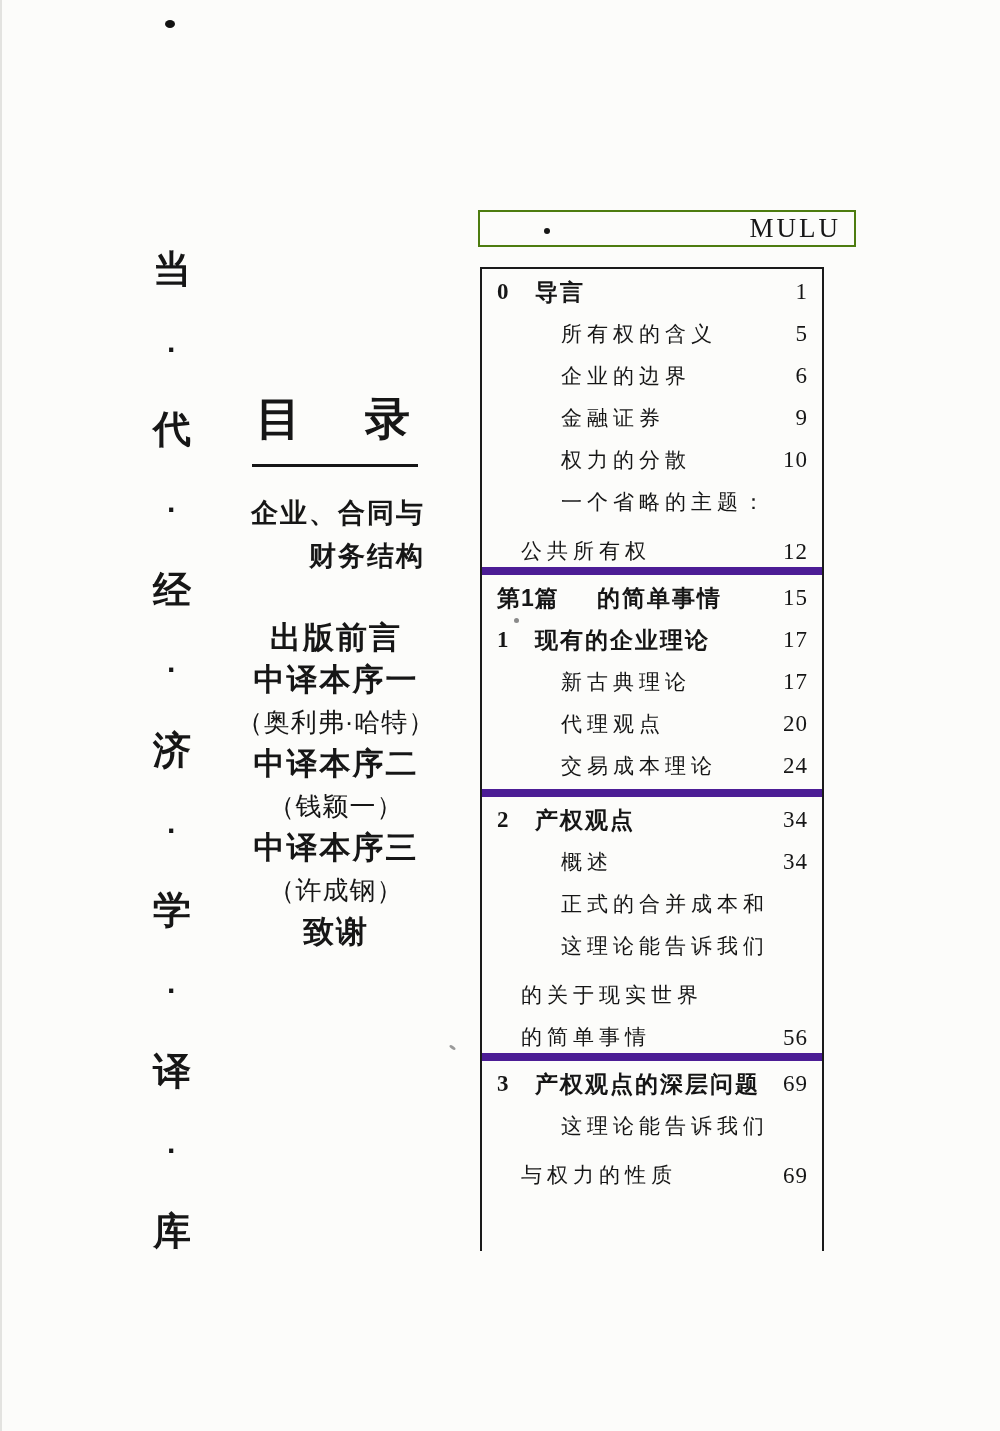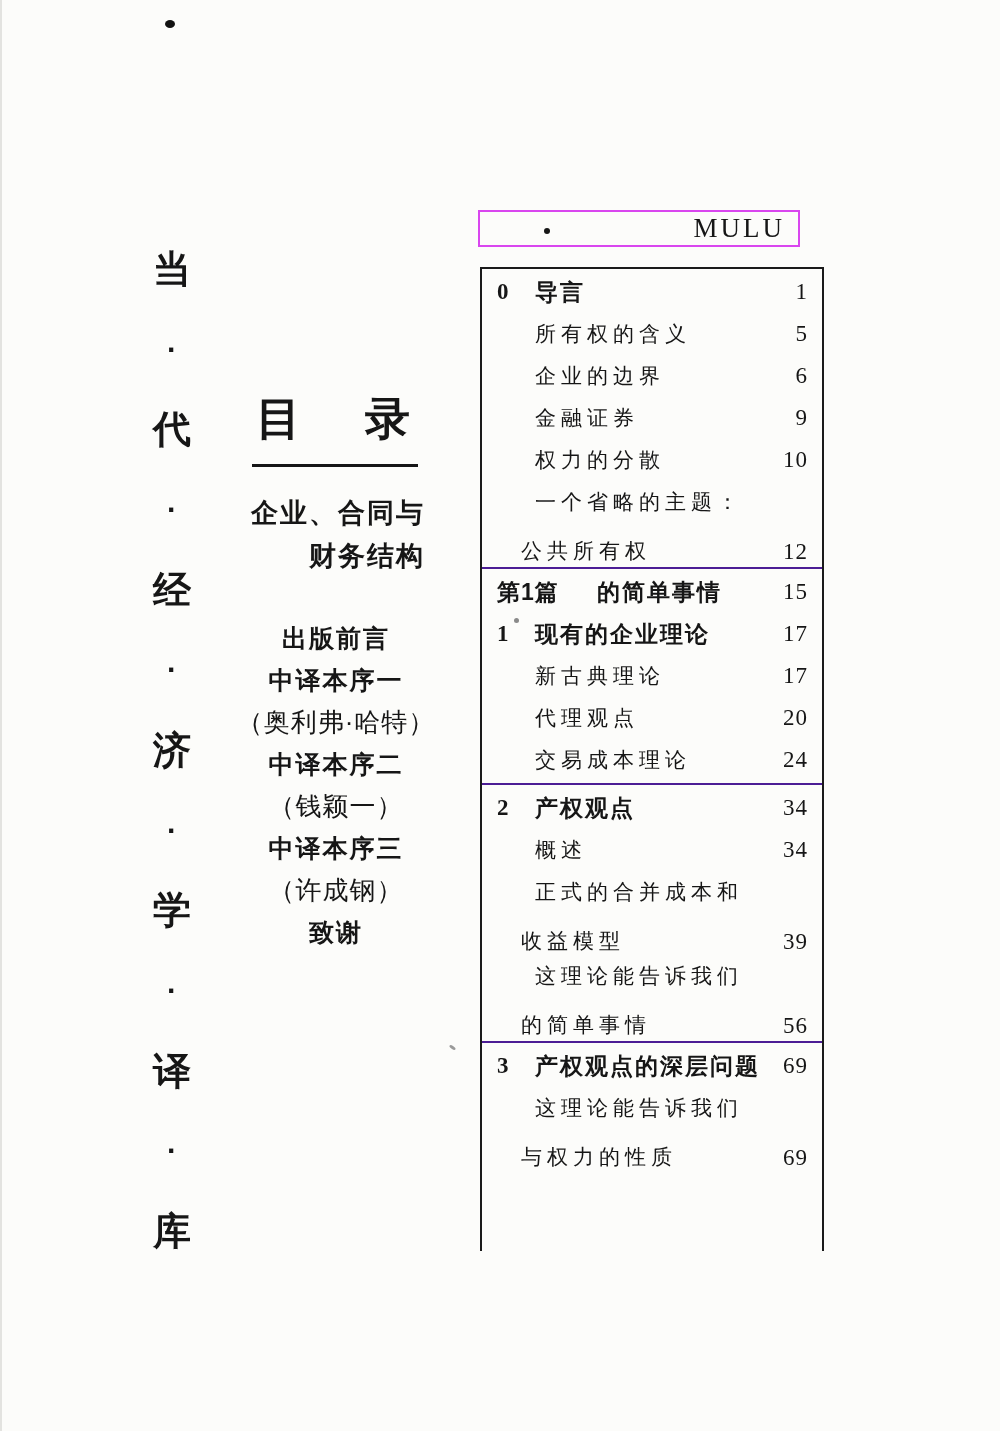--- a/index.html
+++ b/index.html
@@ -42,48 +42,48 @@
     position:absolute; left:251px; top:492px;
     font-size:27px; font-weight:700; line-height:43px; letter-spacing:2px;
     white-space:pre-line;
     text-align:right;
   }
   .front-list {
     position:absolute; left:234px; top:617px;
     width:204px; text-align:center;
   }
   .front-item { height:42px; display:flex; align-items:center; justify-content:center; }
-  .front-item.bold   { font-size:25px; font-weight:700; letter-spacing:2px; }
+  .front-item.bold   { font-size:31px; font-weight:700; letter-spacing:2px; }
   .front-item.normal { font-size:26px; font-weight:400; letter-spacing:1px; }
 
   
   .toc-header {
     position:absolute; left:478px; top:210px;
-    width:322px; height:37px;
-    border:2px solid #d946ef;
+    width:378px; height:37px;
+    border:2px solid #4d7c0f;
     display:flex; align-items:center;
   }
   .toc-header .hdot {
     position:absolute; left:64px; top:16px;
     width:6px; height:6px; background:#161616; border-radius:50%;
   }
   .toc-header .hlabel {
     margin-left:auto; padding-right:13px;
     font-family:"Liberation Serif", serif;
     font-size:27px; letter-spacing:3px; line-height:1;
   }
   .toc-box {
     position:absolute; left:480px; top:267px;
     width:344px; height:984px;
     border:2px solid #1a1a1a; border-bottom:none;
   }
   .toc-section { padding:2px 0; }
-  .toc-section + .toc-section { border-top:2px solid #4c1d95; }
+  .toc-section + .toc-section { border-top:8px solid #4c1d95; }
   .toc-row { display:flex; align-items:center; height:42px; padding-left:15px; padding-right:14px; }
-  .toc-row.ind1 { padding-left:53px; }
+  .toc-row.ind1 { padding-left:79px; }
   .toc-row.ind2 { padding-left:39px;align-items:flex-end; }
   .row-num {
     flex:0 0 38px;
     font-family:"Liberation Serif", serif;
     font-size:23px; font-weight:700;
   }
   .row-num.wide { flex:0 0 100px; font-family:"Liberation Sans", sans-serif; letter-spacing:1px; }
   .row-title { font-size:21px; letter-spacing:5px; white-space:nowrap; }
   .toc-row.b .row-title { font-size:23px; font-weight:700; letter-spacing:2px; }
   .row-page {
@@ -201,26 +201,25 @@
           <span class="row-title">产权观点</span>
           <span class="row-page">34</span>
         </div>
         <div class="toc-row ind1">
           <span class="row-title">概述</span>
           <span class="row-page">34</span>
         </div>
         <div class="toc-row ind1">
           <span class="row-title">正式的合并成本和</span>
         </div>
-        <div class="toc-row ind2">
-          <span class="row-title">收益模型</span>
-          <span class="row-page">39</span>
-        </div>
         <div class="toc-row ind1">
           <span class="row-title">这理论能告诉我们</span>
+        </div>
+        <div class="toc-row ind2">
+          <span class="row-title">的关于现实世界</span>
         </div>
         <div class="toc-row ind2">
           <span class="row-title">的简单事情</span>
           <span class="row-page">56</span>
         </div>
       </div>
       <div class="toc-section">
         <div class="toc-row ind0 b">
           <span class="row-num">3</span>
           <span class="row-title">产权观点的深层问题</span>

